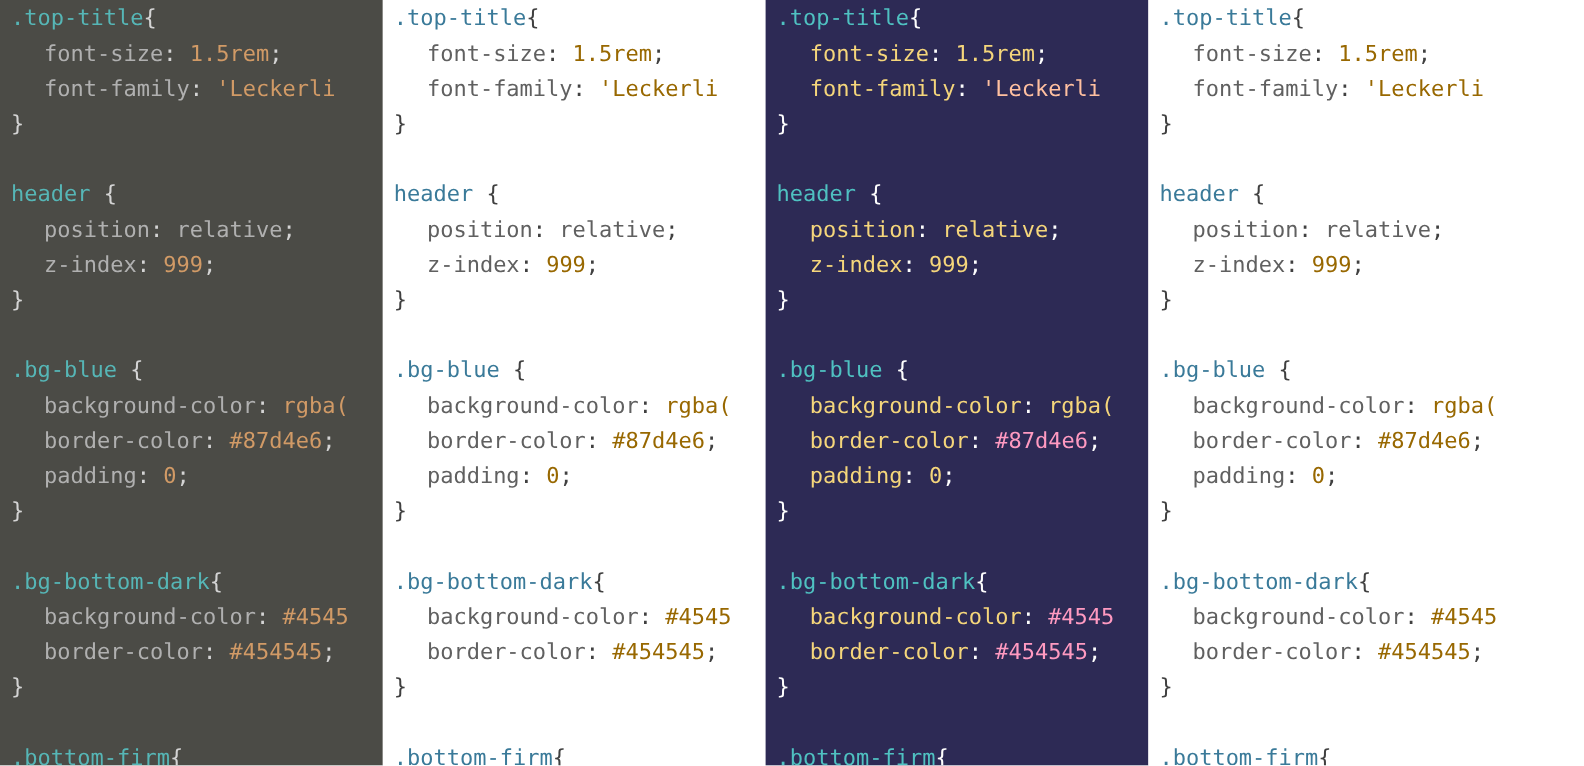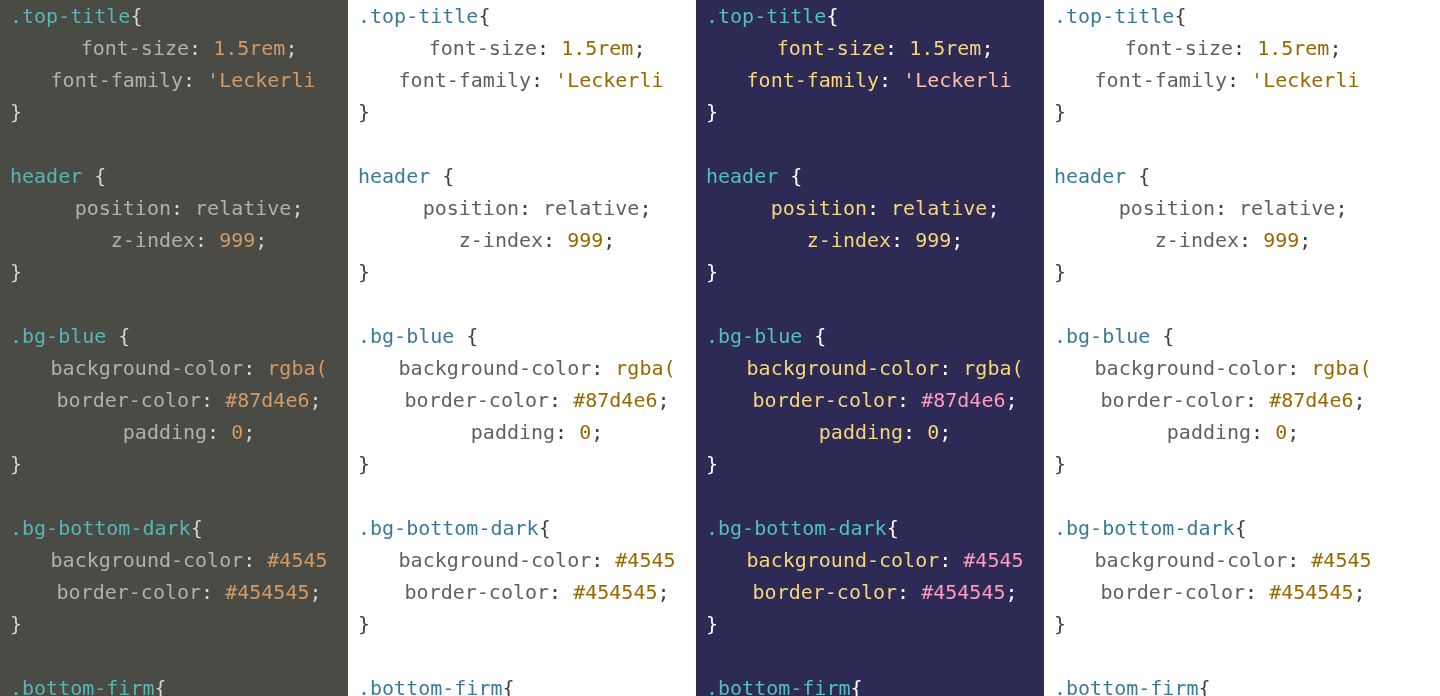--- a/index.html
+++ b/index.html
@@ -50,21 +50,21 @@
 
     
     .panel-4 .punct { color: #404040; }
     .panel-4 .selector { color: #3a7a99; }
     .panel-4 .prop { color: #606060; }
     .panel-4 .num { color: #986801; }
     .panel-4 .str { color: #986801; }
     .panel-4 .hex { color: #986801; }
 
     .line { display: block; white-space: pre; }
-    .indent { padding-left: 2.5ch; text-align: center; }
+    .indent { padding-left: 2.5ch; }
   </style>
 </head>
 <body>
 
 <div class="panel panel-1"><div class="line"><span class="selector">.top-title</span><span class="punct">{</span></div><div class="line indent"><span class="prop">font-size</span><span class="punct">: </span><span class="num">1.5rem</span><span class="punct">;</span></div><div class="line indent"><span class="prop">font-family</span><span class="punct">: </span><span class="str">'Leckerli </span></div><div class="line"><span class="punct">}</span></div><div class="line"> </div><div class="line"><span class="selector">header</span><span class="punct"> {</span></div><div class="line indent"><span class="prop">position</span><span class="punct">: </span><span class="prop">relative</span><span class="punct">;</span></div><div class="line indent"><span class="prop">z-index</span><span class="punct">: </span><span class="num">999</span><span class="punct">;</span></div><div class="line"><span class="punct">}</span></div><div class="line"> </div><div class="line"><span class="selector">.bg-blue</span><span class="punct"> {</span></div><div class="line indent"><span class="prop">background-color</span><span class="punct">: </span><span class="num">rgba(</span></div><div class="line indent"><span class="prop">border-color</span><span class="punct">: </span><span class="hex">#87d4e6</span><span class="punct">;</span></div><div class="line indent"><span class="prop">padding</span><span class="punct">: </span><span class="num">0</span><span class="punct">;</span></div><div class="line"><span class="punct">}</span></div><div class="line"> </div><div class="line"><span class="selector">.bg-bottom-dark</span><span class="punct">{</span></div><div class="line indent"><span class="prop">background-color</span><span class="punct">: </span><span class="hex">#4545</span></div><div class="line indent"><span class="prop">border-color</span><span class="punct">: </span><span class="hex">#454545</span><span class="punct">;</span></div><div class="line"><span class="punct">}</span></div><div class="line"> </div><div class="line"><span class="selector">.bottom-firm</span><span class="punct">{</span></div></div>
 <div class="panel panel-2"><div class="line"><span class="selector">.top-title</span><span class="punct">{</span></div><div class="line indent"><span class="prop">font-size</span><span class="punct">: </span><span class="num">1.5rem</span><span class="punct">;</span></div><div class="line indent"><span class="prop">font-family</span><span class="punct">: </span><span class="str">'Leckerli </span></div><div class="line"><span class="punct">}</span></div><div class="line"> </div><div class="line"><span class="selector">header</span><span class="punct"> {</span></div><div class="line indent"><span class="prop">position</span><span class="punct">: </span><span class="prop">relative</span><span class="punct">;</span></div><div class="line indent"><span class="prop">z-index</span><span class="punct">: </span><span class="num">999</span><span class="punct">;</span></div><div class="line"><span class="punct">}</span></div><div class="line"> </div><div class="line"><span class="selector">.bg-blue</span><span class="punct"> {</span></div><div class="line indent"><span class="prop">background-color</span><span class="punct">: </span><span class="num">rgba(</span></div><div class="line indent"><span class="prop">border-color</span><span class="punct">: </span><span class="hex">#87d4e6</span><span class="punct">;</span></div><div class="line indent"><span class="prop">padding</span><span class="punct">: </span><span class="num">0</span><span class="punct">;</span></div><div class="line"><span class="punct">}</span></div><div class="line"> </div><div class="line"><span class="selector">.bg-bottom-dark</span><span class="punct">{</span></div><div class="line indent"><span class="prop">background-color</span><span class="punct">: </span><span class="hex">#4545</span></div><div class="line indent"><span class="prop">border-color</span><span class="punct">: </span><span class="hex">#454545</span><span class="punct">;</span></div><div class="line"><span class="punct">}</span></div><div class="line"> </div><div class="line"><span class="selector">.bottom-firm</span><span class="punct">{</span></div></div>
 <div class="panel panel-3"><div class="line"><span class="selector">.top-title</span><span class="punct">{</span></div><div class="line indent"><span class="prop">font-size</span><span class="punct">: </span><span class="num">1.5rem</span><span class="punct">;</span></div><div class="line indent"><span class="prop">font-family</span><span class="punct">: </span><span class="str">'Leckerli </span></div><div class="line"><span class="punct">}</span></div><div class="line"> </div><div class="line"><span class="selector">header</span><span class="punct"> {</span></div><div class="line indent"><span class="prop">position</span><span class="punct">: </span><span class="prop">relative</span><span class="punct">;</span></div><div class="line indent"><span class="prop">z-index</span><span class="punct">: </span><span class="num">999</span><span class="punct">;</span></div><div class="line"><span class="punct">}</span></div><div class="line"> </div><div class="line"><span class="selector">.bg-blue</span><span class="punct"> {</span></div><div class="line indent"><span class="prop">background-color</span><span class="punct">: </span><span class="num">rgba(</span></div><div class="line indent"><span class="prop">border-color</span><span class="punct">: </span><span class="hex">#87d4e6</span><span class="punct">;</span></div><div class="line indent"><span class="prop">padding</span><span class="punct">: </span><span class="num">0</span><span class="punct">;</span></div><div class="line"><span class="punct">}</span></div><div class="line"> </div><div class="line"><span class="selector">.bg-bottom-dark</span><span class="punct">{</span></div><div class="line indent"><span class="prop">background-color</span><span class="punct">: </span><span class="hex">#4545</span></div><div class="line indent"><span class="prop">border-color</span><span class="punct">: </span><span class="hex">#454545</span><span class="punct">;</span></div><div class="line"><span class="punct">}</span></div><div class="line"> </div><div class="line"><span class="selector">.bottom-firm</span><span class="punct">{</span></div></div>
 <div class="panel panel-4"><div class="line"><span class="selector">.top-title</span><span class="punct">{</span></div><div class="line indent"><span class="prop">font-size</span><span class="punct">: </span><span class="num">1.5rem</span><span class="punct">;</span></div><div class="line indent"><span class="prop">font-family</span><span class="punct">: </span><span class="str">'Leckerli </span></div><div class="line"><span class="punct">}</span></div><div class="line"> </div><div class="line"><span class="selector">header</span><span class="punct"> {</span></div><div class="line indent"><span class="prop">position</span><span class="punct">: </span><span class="prop">relative</span><span class="punct">;</span></div><div class="line indent"><span class="prop">z-index</span><span class="punct">: </span><span class="num">999</span><span class="punct">;</span></div><div class="line"><span class="punct">}</span></div><div class="line"> </div><div class="line"><span class="selector">.bg-blue</span><span class="punct"> {</span></div><div class="line indent"><span class="prop">background-color</span><span class="punct">: </span><span class="num">rgba(</span></div><div class="line indent"><span class="prop">border-color</span><span class="punct">: </span><span class="hex">#87d4e6</span><span class="punct">;</span></div><div class="line indent"><span class="prop">padding</span><span class="punct">: </span><span class="num">0</span><span class="punct">;</span></div><div class="line"><span class="punct">}</span></div><div class="line"> </div><div class="line"><span class="selector">.bg-bottom-dark</span><span class="punct">{</span></div><div class="line indent"><span class="prop">background-color</span><span class="punct">: </span><span class="hex">#4545</span></div><div class="line indent"><span class="prop">border-color</span><span class="punct">: </span><span class="hex">#454545</span><span class="punct">;</span></div><div class="line"><span class="punct">}</span></div><div class="line"> </div><div class="line"><span class="selector">.bottom-firm</span><span class="punct">{</span></div></div>
 
 </body></html>

